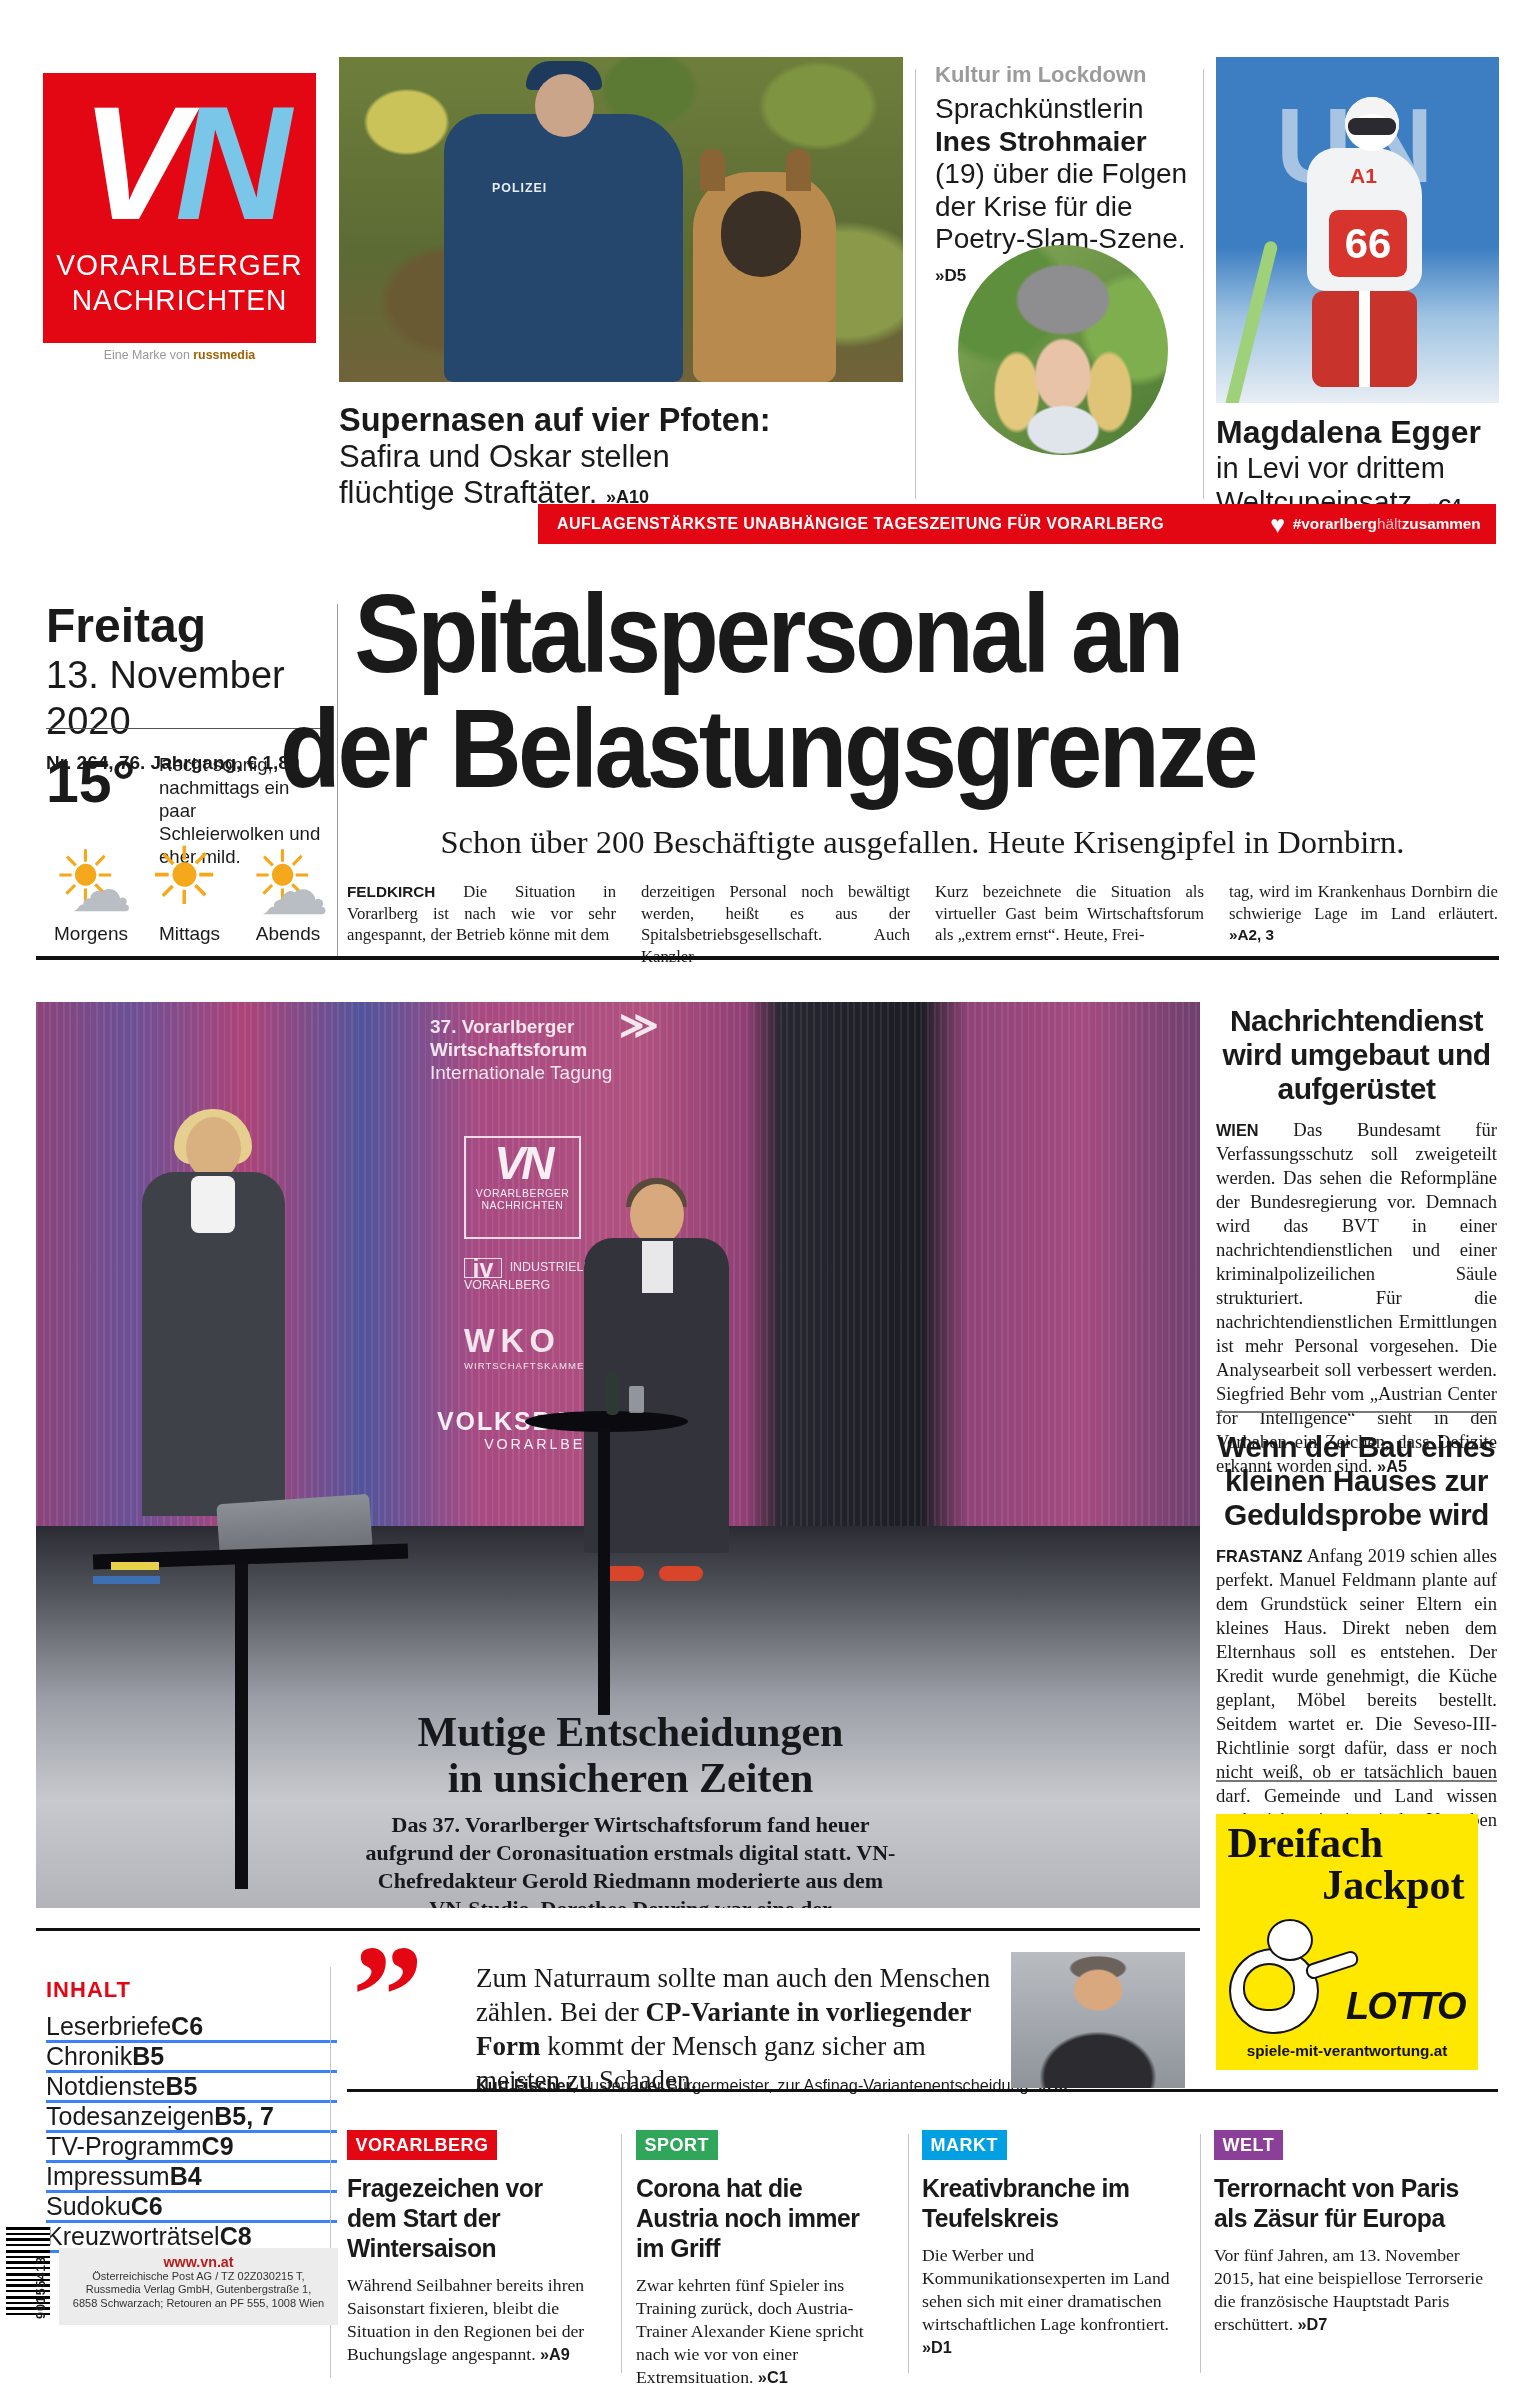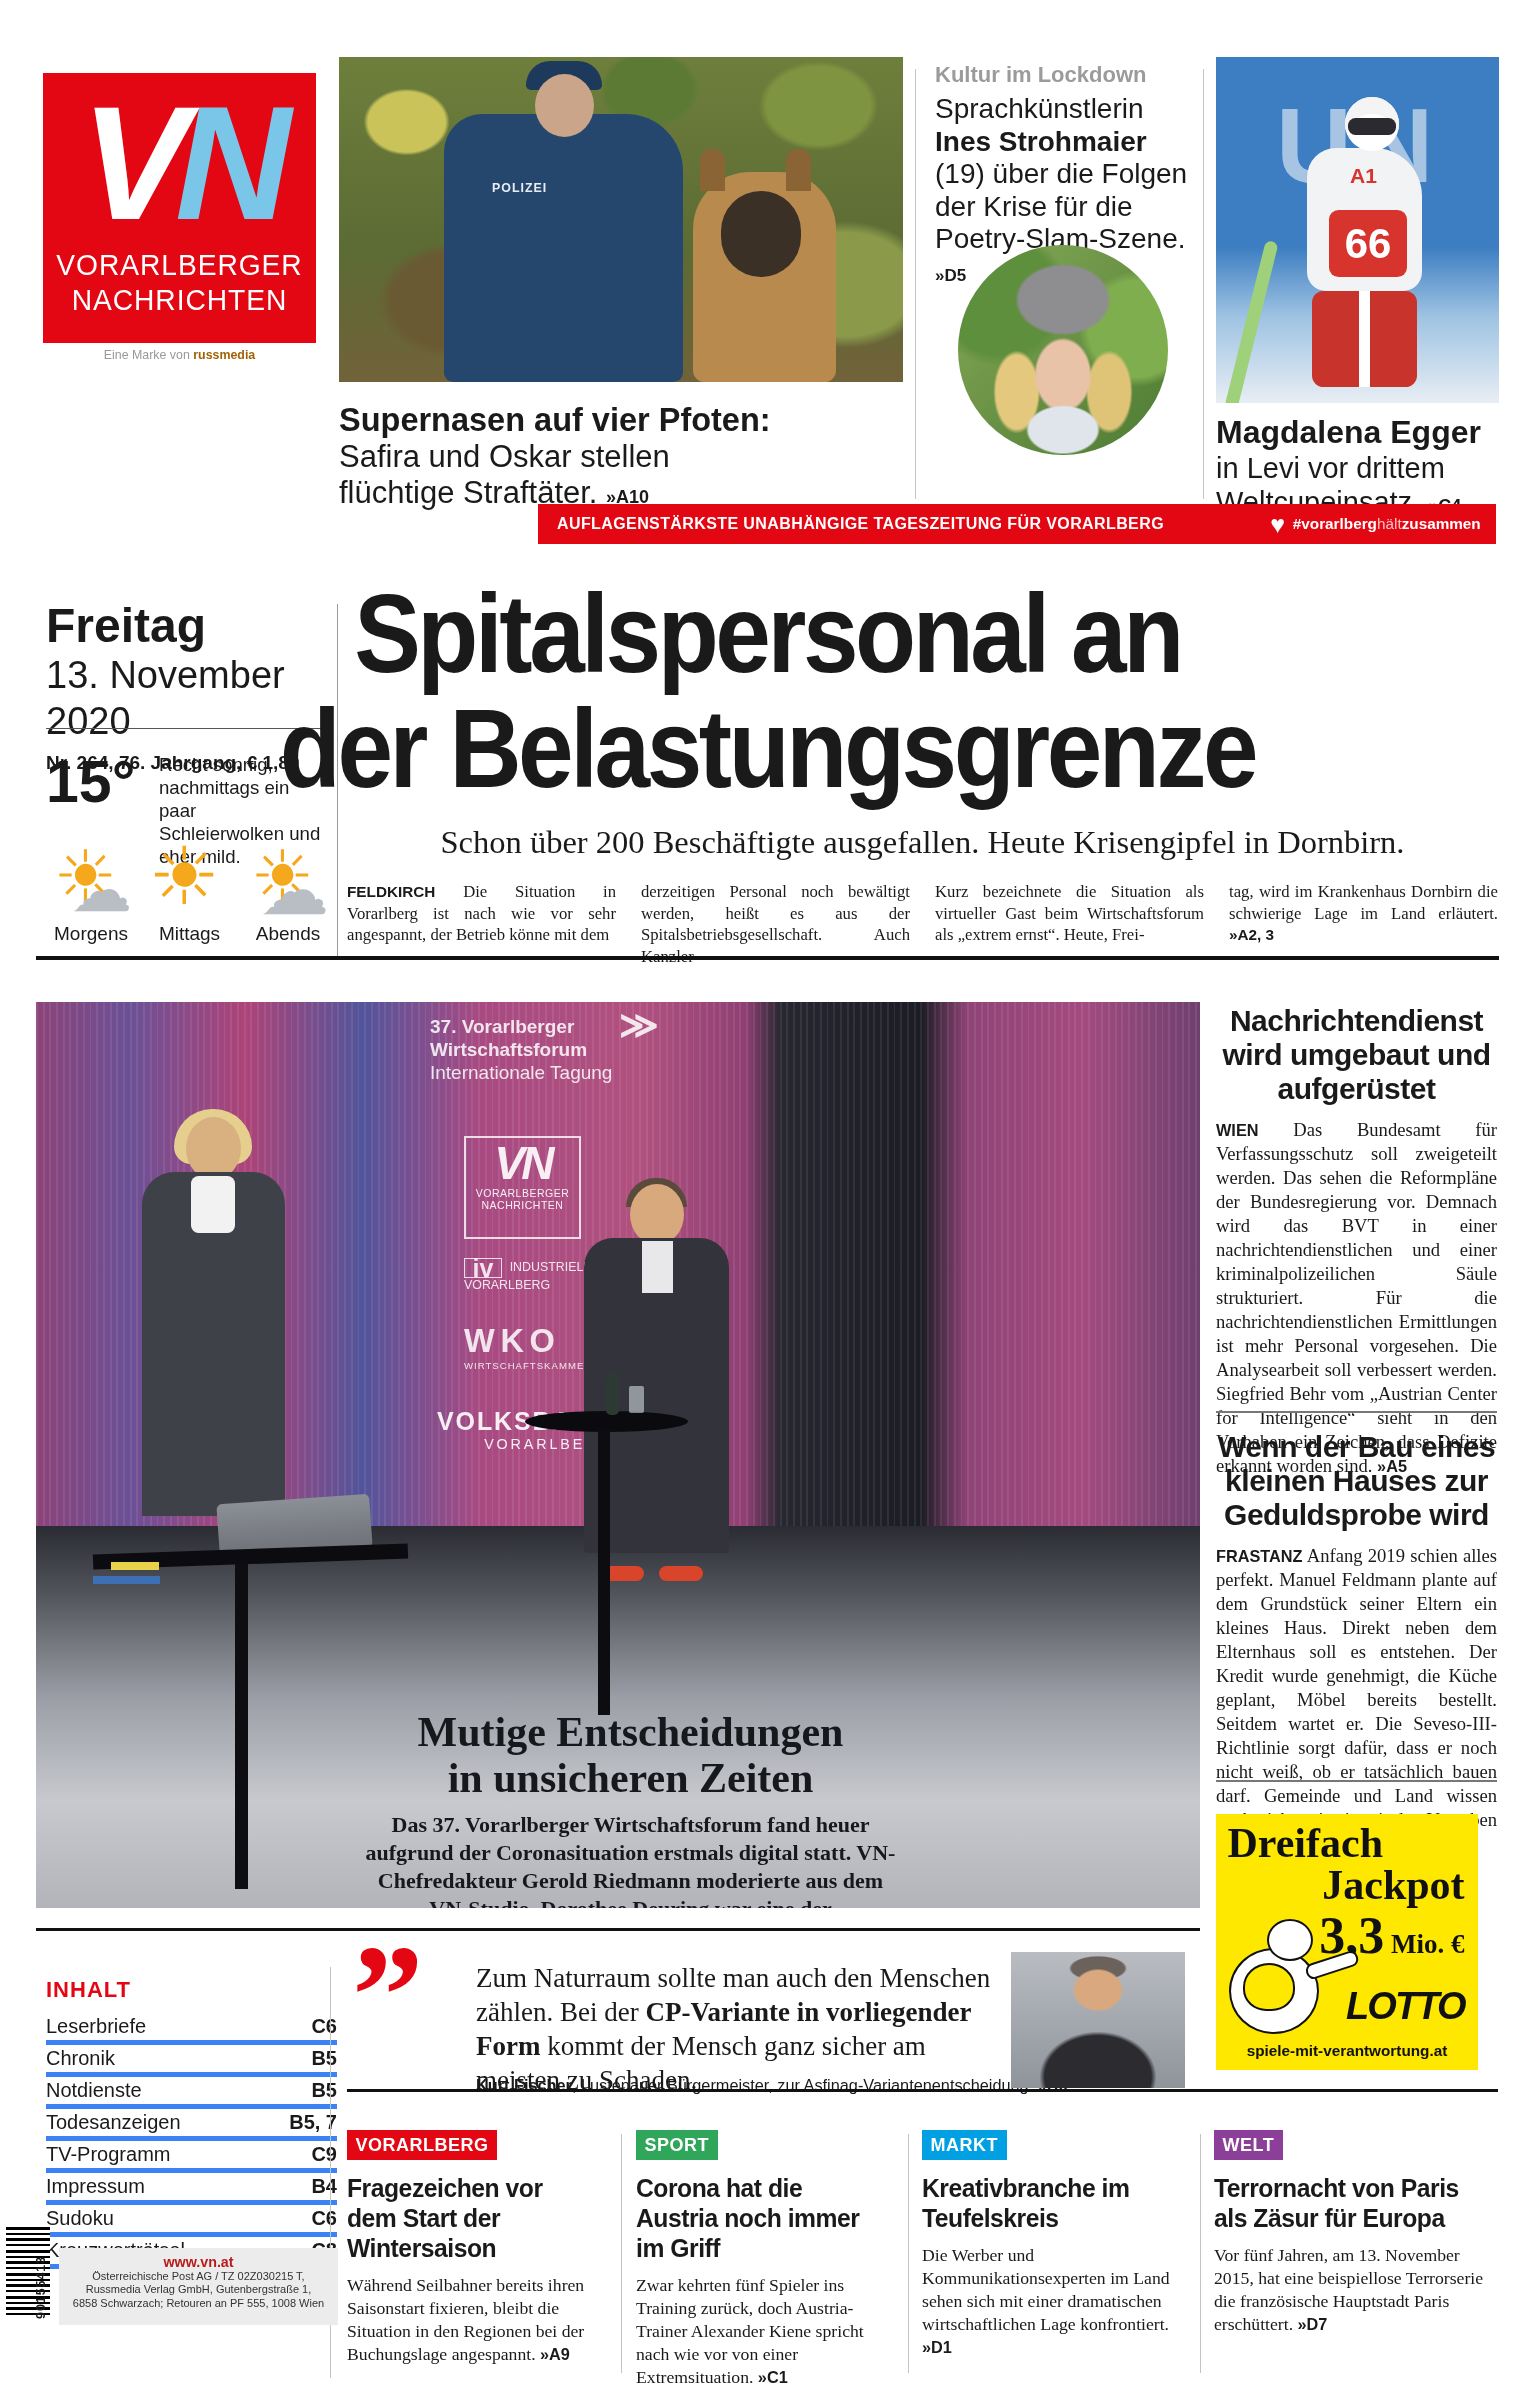--- a/index.html
+++ b/index.html
@@ -179,22 +179,22 @@
   #quote-photo{left:1011px;top:1952px;width:174px;height:136px;
     background:
       radial-gradient(38px 32.5px at 50% 28%,#d9a87e 0 60%,transparent 66%),
       radial-gradient(44px 19px at 50% 12%,#6b625c 0 60%,transparent 66%),
       radial-gradient(86px 67px at 50% 92%,#2c2c30 0 62%,transparent 68%),
       linear-gradient(180deg,#b9bdc2,#8f949b);}
 
   
   #inhalt{left:46px;top:1977px;width:291px;}
   #inhalt .title{color:#e30613;font-weight:bold;font-size:22px;letter-spacing:1px;margin-bottom:9.6px;}
-  .idx-row{display:flex;justify-content:space-between;border-bottom:5px solid #3b82f6;
-           font-size:20px;line-height:25px;padding:1px 0;}
+  .idx-row{display:flex;justify-content:flex-start;border-bottom:3px solid #3b82f6;
+           font-size:25px;line-height:25px;padding:1px 0;}
   .idx-page{font-weight:bold;}
   #imprint{left:59px;top:2248px;width:279px;height:71px;background:#ececec;text-align:center;padding-top:5.7px;}
   #imprint .url{color:#b91c1c;font-weight:bold;font-size:14.3px;}
   #imprint .line{font-size:11px;line-height:13.4px;color:#333;}
   #barcode{left:5.7px;top:2227px;width:44px;height:92px;
     background:repeating-linear-gradient(180deg,#000 0 2.9px,#fff 2.9px 5.7px,#000 5.7px 7.6px,#fff 7.6px 11.5px);}
   #barcode-num{left:34px;top:2227px;width:13.4px;height:92px;font-size:12.4px;font-weight:bold;
     writing-mode:vertical-rl;transform:rotate(180deg);letter-spacing:1px;}
 
   
@@ -378,21 +378,20 @@
   <div class="abs rail-div" style="top:1411px;"></div>
   <div class="abs rail-art" style="top:1430px;">
     <div class="rail-title">Wenn der Bau eines kleinen Hauses zur Geduldsprobe wird</div>
     <div class="rail-body"><span class="rail-lead">FRASTANZ</span><span> Anfang 2019 schien alles perfekt. Manuel Feldmann plante auf dem Grundstück seiner Eltern ein kleines Haus. Direkt neben dem Elternhaus soll es entstehen. Der Kredit wurde genehmigt, die Küche geplant, Möbel bereits bestellt. Seitdem wartet er. Die Seveso-III-Richtlinie sorgt dafür, dass er noch nicht weiß, ob er tatsächlich bauen darf. Gemeinde und Land wissen noch nicht, wie sie mit den Vorgaben umgehen sollen. </span><span class="ref" style="font-size:16.3px;">»A7</span></div>
   </div>
   <div class="abs rail-div" style="top:1780px;"></div>
 
   <div class="abs" id="lotto-ad" style="background-color: rgb(255, 232, 0);">
     <div class="l1">Dreifach</div>
     <div class="l2">Jackpot</div>
-    <div class="amt"><span class="n">3,3</span><span class="s"> Mio. €</span></div>
     <div class="mascot">
       <div class="body"></div>
       <div class="headc"></div>
       <div class="bag"></div>
       <div class="wing"></div>
     </div>
     <div class="brand">LOTTO</div>
     <div class="disc">spiele-mit-verantwortung.at</div>
   </div>
 

